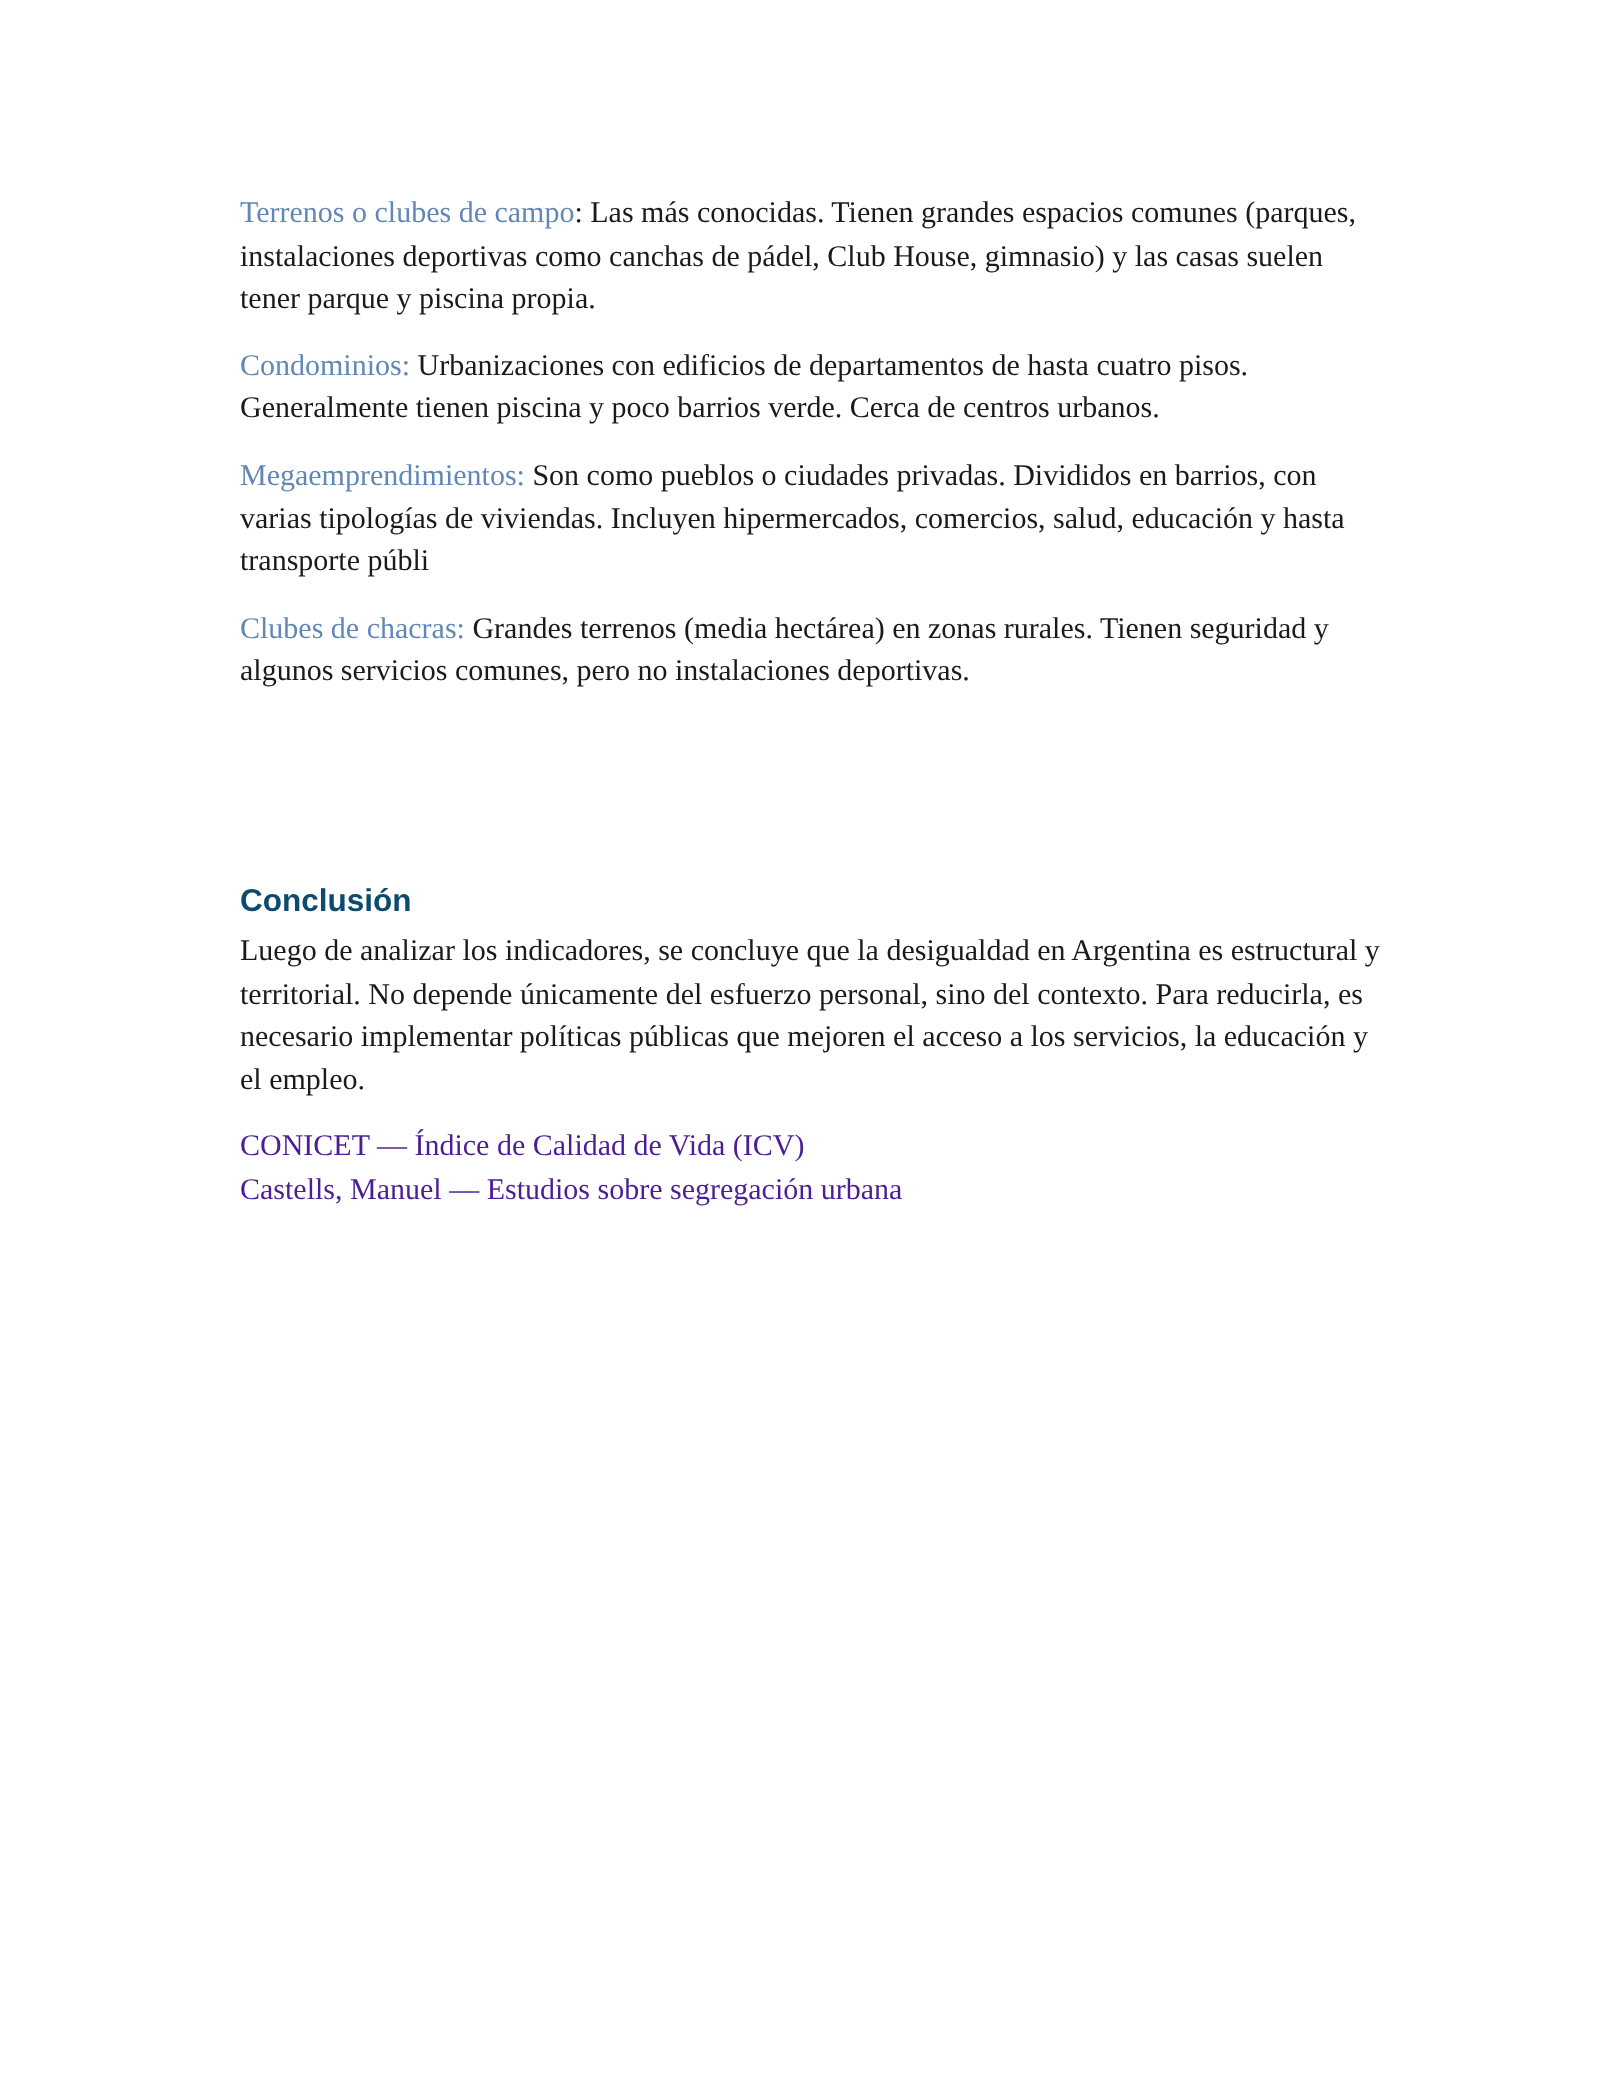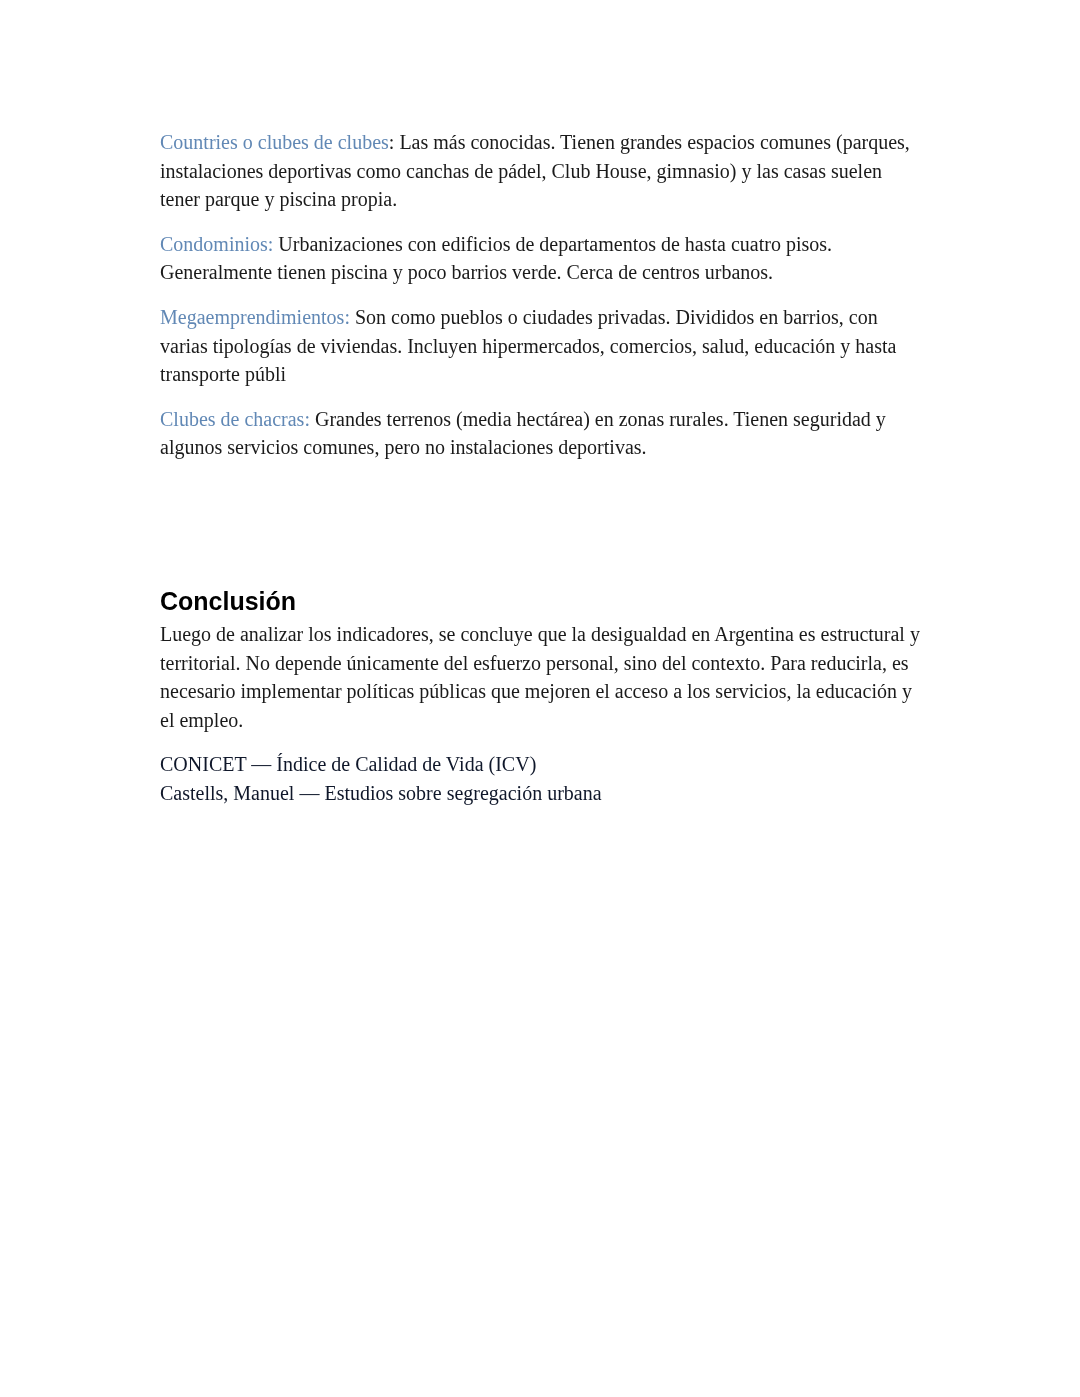--- a/index.html
+++ b/index.html
@@ -23,40 +23,40 @@
   }
   .lead {
     color: #6188b5;
   }
   .big-gap {
     height: 104px;
   }
   .doc-heading {
     font-family: "Liberation Sans", "DejaVu Sans", sans-serif;
     font-weight: 700;
-    font-size: 25px;
+    font-size: 21px;
     line-height: 26px;
-    color: #000000;
+    color: #0c4a6e;
     margin: 6px 0 6px 0;
   }
   .bib-line {
     font-size: 20px;
     line-height: 28.6px;
     max-width: 800px;
-    color: #0f172a;
+    color: #4c1d95;
   }
 </style>
 </head>
 <body>
 
 <div class="page">
 
   <section>
 
-    <p class="body-par"><span class="lead">Countries o clubes de clubes</span><span>: Las más conocidas. Tienen grandes espacios comunes (parques, instalaciones deportivas como canchas de pádel, Club House, gimnasio) y las casas suelen tener parque y piscina propia.</span></p>
+    <p class="body-par"><span class="lead">Terrenos o clubes de campo</span><span>: Las más conocidas. Tienen grandes espacios comunes (parques, instalaciones deportivas como canchas de pádel, Club House, gimnasio) y las casas suelen tener parque y piscina propia.</span></p>
 
 
     <p class="body-par"><span class="lead">Condominios:</span><span> Urbanizaciones con edificios de departamentos de hasta cuatro pisos. Generalmente tienen piscina y poco barrios verde. Cerca de centros urbanos.</span></p>
 
     <p class="body-par"><span class="lead">Megaemprendimientos:</span><span> Son como pueblos o ciudades privadas. Divididos en barrios, con varias tipologías de viviendas. Incluyen hipermercados, comercios, salud, educación y hasta transporte públi</span></p>
 
     <p class="body-par"><span class="lead">Clubes de chacras:</span><span> Grandes terrenos (media hectárea) en zonas rurales. Tienen seguridad y algunos servicios comunes, pero no instalaciones deportivas.</span></p>
 
   </section>
 

